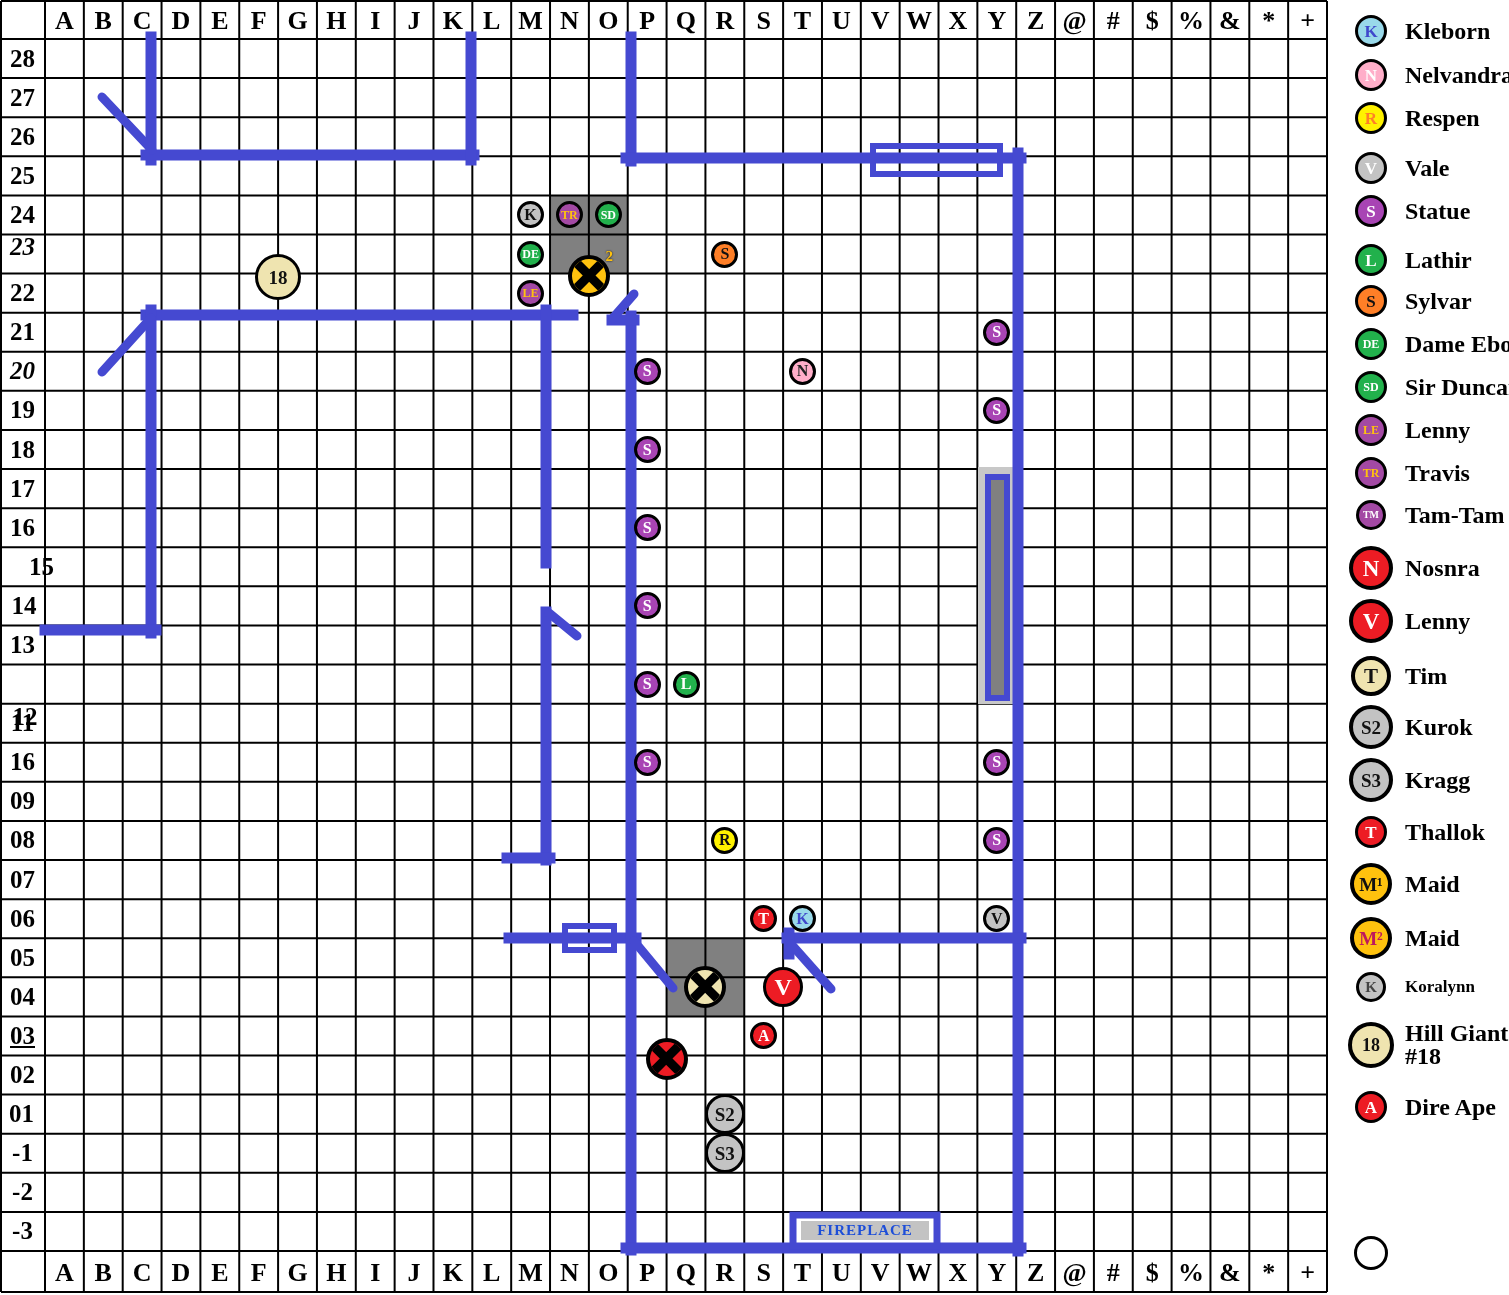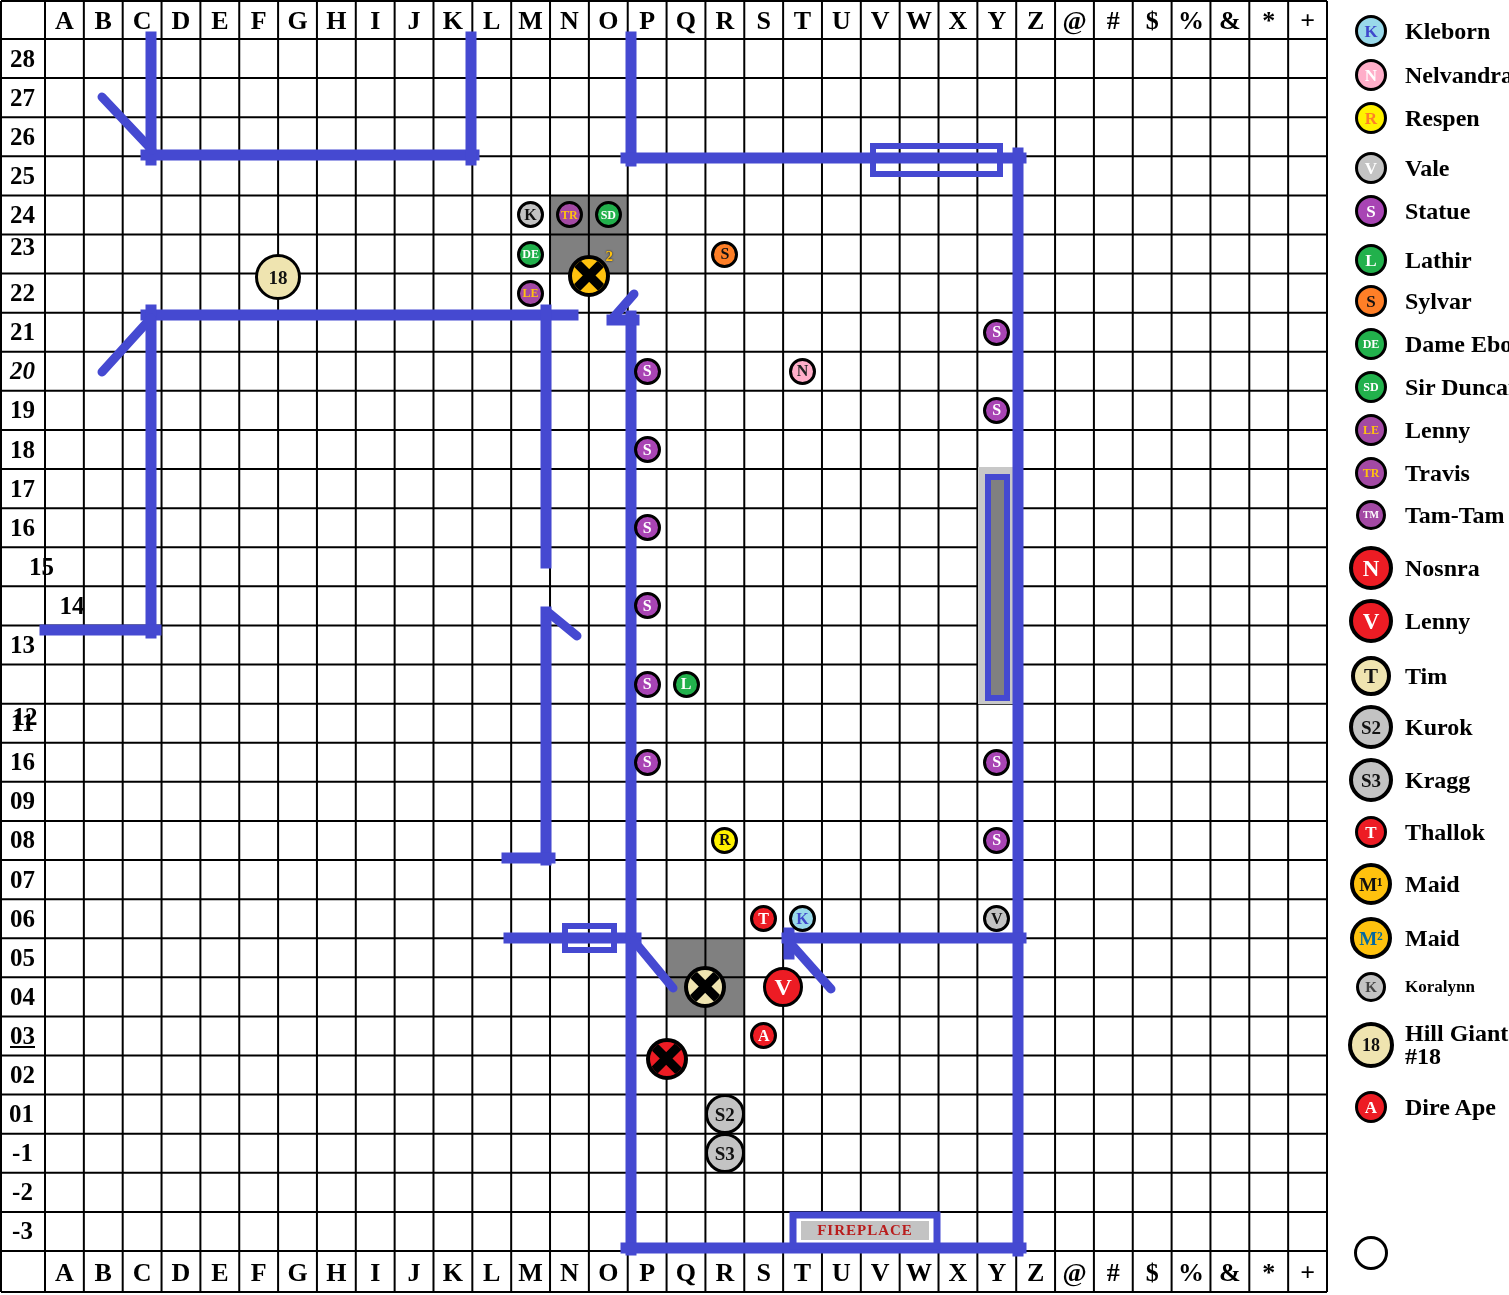--- a/index.html
+++ b/index.html
@@ -21,21 +21,21 @@
        font-family:"Liberation Serif",serif;text-shadow:0 0 2px #000;}
   .legend-row{position:absolute;left:1346px;height:46px;display:flex;align-items:center;gap:9px;}
   .legend-iconbox{width:50px;display:flex;align-items:center;justify-content:center;flex:0 0 50px;}
   .legend-icon{border-radius:50%;border:3px solid #000;box-sizing:content-box;
        display:flex;align-items:center;justify-content:center;font-weight:bold;
        font-family:"Liberation Serif",serif;line-height:1;}
   .legend-icon.big{border-width:4px;}
   .legend-label{font-weight:bold;font-size:24px;color:#000;line-height:0.95;white-space:nowrap;}
   .legend-label.small{font-size:17px;}
   #fireplace-label{position:absolute;display:flex;align-items:center;justify-content:center;
-       background:#C3C3C3;color:#b91c1c;font-weight:bold;font-size:15px;letter-spacing:1px;
+       background:#C3C3C3;color:#1d4ed8;font-weight:bold;font-size:15px;letter-spacing:1px;
        font-family:"Liberation Serif",serif;}
 </style>
 </head>
 <body>
 
 <div id="app">
   <svg id="board-svg" width="1332" height="1295">
       <rect x="550" y="195" width="78" height="78" fill="#808080"></rect>
       <rect x="667" y="938" width="78" height="78" fill="#808080"></rect>
       <line x1="1" y1="1" x2="1" y2="1292" stroke="#000000" stroke-width="2"></line>
@@ -202,30 +202,30 @@
       <div class="hdr" style="left: 1210.45px; top: 1253px; width: 38.8485px; height: 40px;">&amp;</div>
       <div class="hdr" style="left: 1249.3px; top: 2px; width: 38.8485px; height: 37px;">*</div>
       <div class="hdr" style="left: 1249.3px; top: 1253px; width: 38.8485px; height: 40px;">*</div>
       <div class="hdr" style="left: 1288.15px; top: 2px; width: 38.8485px; height: 37px;">+</div>
       <div class="hdr" style="left: 1288.15px; top: 1253px; width: 38.8485px; height: 40px;">+</div>
       <div class="rowhdr" style="left: 0px; top: 39px; width: 45px; height: 39.0968px;">28</div>
       <div class="rowhdr" style="left: 0px; top: 78.0968px; width: 45px; height: 39.0968px;">27</div>
       <div class="rowhdr" style="left: 0px; top: 117.194px; width: 45px; height: 39.0968px;">26</div>
       <div class="rowhdr" style="left: 0px; top: 156.29px; width: 45px; height: 39.0968px;">25</div>
       <div class="rowhdr" style="left: 0px; top: 195.387px; width: 45px; height: 39.0968px;">24</div>
-      <div class="rowhdr" style="left: 0px; top: 234.484px; width: 45px; height: 26px;">23</div>
+      <div class="rowhdr" style="left: 0px; top: 234.484px; width: 45px; height: 26px; font-style: italic;">23</div>
       <div class="rowhdr" style="left: 0px; top: 273.581px; width: 45px; height: 39.0968px;">22</div>
       <div class="rowhdr" style="left: 0px; top: 312.677px; width: 45px; height: 39.0968px;">21</div>
       <div class="rowhdr" style="left: 0px; top: 351.774px; width: 45px; height: 39.0968px; font-style: italic;">20</div>
       <div class="rowhdr" style="left: 0px; top: 390.871px; width: 45px; height: 39.0968px;">19</div>
       <div class="rowhdr" style="left: 0px; top: 429.968px; width: 45px; height: 39.0968px;">18</div>
       <div class="rowhdr" style="left: 0px; top: 469.065px; width: 45px; height: 39.0968px;">17</div>
       <div class="rowhdr" style="left: 0px; top: 508.161px; width: 45px; height: 39.0968px;">16</div>
       <div class="rowhdr" style="left: 0px; top: 547.258px; width: 45px; height: 39.0968px; padding-left: 19px;">15</div>
-      <div class="rowhdr" style="left: 0px; top: 586.355px; width: 48px; height: 39.0968px; margin-left: 48px;">14</div>
+      <div class="rowhdr" style="left: 0px; top: 586.355px; width: 48px; height: 39.0968px;">14</div>
       <div class="rowhdr" style="left: 0px; top: 625.452px; width: 45px; height: 39.0968px;">13</div>
       <div class="rowhdr" style="left: 0px; top: 697px; width: 50px; height: 39.0968px;">12</div>
       <div class="rowhdr" style="left: 0px; top: 703.645px; width: 45px; height: 39.0968px;">11</div>
       <div class="rowhdr" style="left: 0px; top: 742.742px; width: 45px; height: 39.0968px;">16</div>
       <div class="rowhdr" style="left: 0px; top: 781.839px; width: 45px; height: 39.0968px;">09</div>
       <div class="rowhdr" style="left: 0px; top: 820.935px; width: 45px; height: 39.0968px;">08</div>
       <div class="rowhdr" style="left: 0px; top: 860.032px; width: 45px; height: 39.0968px;">07</div>
       <div class="rowhdr" style="left: 0px; top: 899.129px; width: 45px; height: 39.0968px;">06</div>
       <div class="rowhdr" style="left: 0px; top: 938.226px; width: 45px; height: 39.0968px;">05</div>
       <div class="rowhdr" style="left: 0px; top: 977.323px; width: 45px; height: 39.0968px;">04</div>
@@ -395,21 +395,21 @@
         <div class="legend-label">Thallok</div>
       </div>
       <div class="legend-row" style="top: 861px;">
         <div class="legend-iconbox">
           <div class="legend-icon big" style="width: 34px; height: 34px; background: rgb(255, 194, 14); color: rgb(17, 17, 17); font-size: 19px;">M¹</div>
         </div>
         <div class="legend-label">Maid</div>
       </div>
       <div class="legend-row" style="top: 915px;">
         <div class="legend-iconbox">
-          <div class="legend-icon big" style="width: 34px; height: 34px; background: rgb(255, 194, 14); color: #0369a1; font-size: 19px;">M²</div>
+          <div class="legend-icon big" style="width: 34px; height: 34px; background: rgb(255, 194, 14); color: #be185d; font-size: 19px;">M²</div>
         </div>
         <div class="legend-label">Maid</div>
       </div>
       <div class="legend-row" style="top: 964px;">
         <div class="legend-iconbox">
           <div class="legend-icon" style="width: 24px; height: 24px; background: rgb(195, 195, 195); color: rgb(68, 68, 68); font-size: 15px;">K</div>
         </div>
         <div class="legend-label small">Koralynn</div>
       </div>
       <div class="legend-row" style="top: 1022px;">

